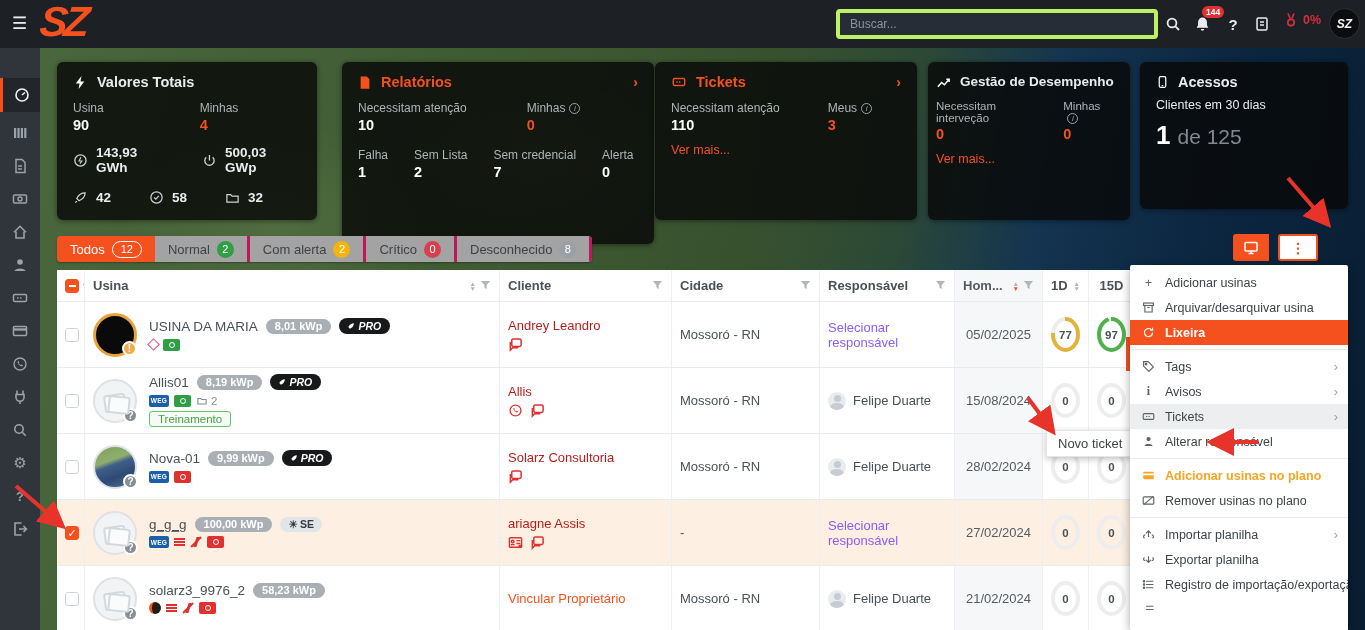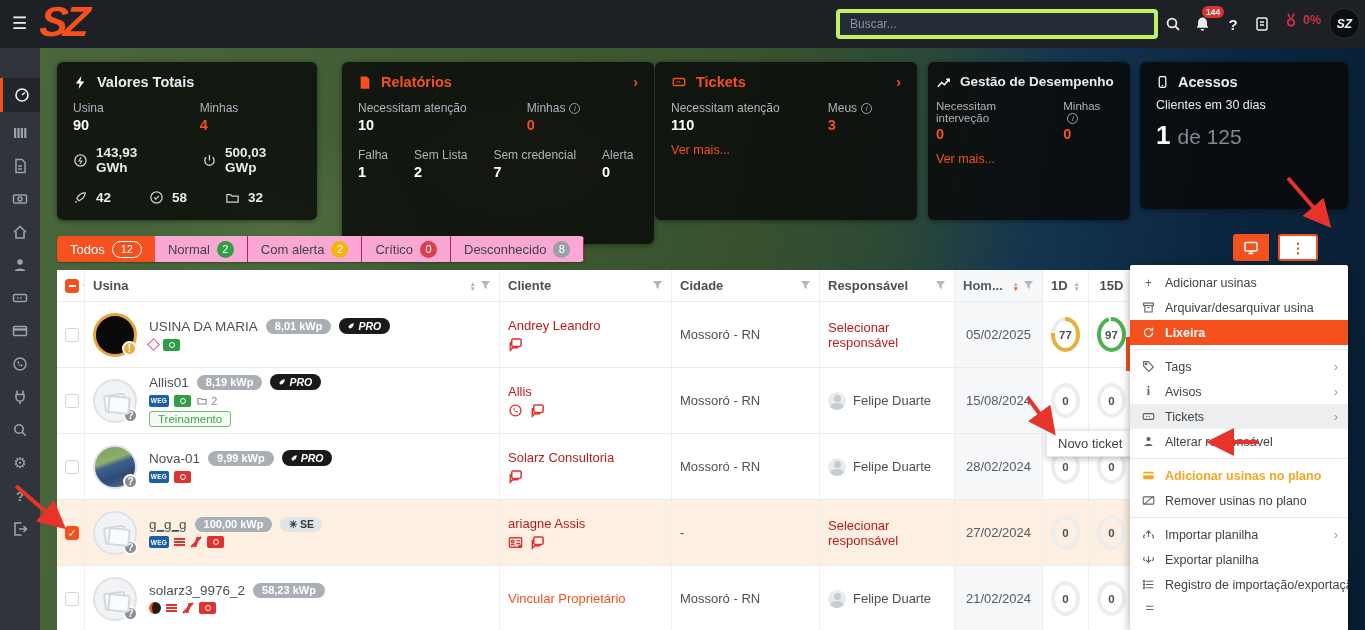--- a/index.html
+++ b/index.html
@@ -42,21 +42,21 @@
   .dlabel { color:#aeb4ba; font-size:12px; margin-top:11px; }
   .dvalue { color:#fff; font-size:14.5px; font-weight:bold; margin-top:2px; }
   .dvalue.orange { color:#f4511e; }
   .info-i { display:inline-block; width:11px; height:11px; border:1px solid #9aa2ab; border-radius:50%; color:#9aa2ab; font-size:8px; line-height:10px; text-align:center; font-style:italic; margin-left:4px; vertical-align:1px; }
   .vermais { color:#f4511e; font-size:12.5px; margin-top:10px; cursor:pointer; }
   .stat-row { display:flex; align-items:center; gap:8px; color:#e9ecef; font-size:13.5px; font-weight:bold; }
   .stat-row svg { width:15px; height:15px; color:#cfd4da; }
 
   
   .filters { position:absolute; left:57px; top:236px; height:26px; display:flex; border-radius:4px; overflow:hidden; box-shadow:0 1px 2px rgba(0,0,0,.3); z-index:10; }
-  .ftab { display:flex; align-items:center; gap:7px; padding:0 13px; background:#f9a8d4; color:#3d4348; font-size:13px; cursor:pointer; border-right:1px solid #be185d; }
+  .ftab { display:flex; align-items:center; gap:7px; padding:0 13px; background:#a3a3a3; color:#3d4348; font-size:13px; cursor:pointer; border-right:3px solid #be185d; }
   .ftab.active { background:#f4511e; color:#fff; border-right:none; }
   .fcount { min-width:17px; height:17px; border-radius:9px; color:#fff; font-size:11px; display:flex; align-items:center; justify-content:center; padding:0 4px; }
   .fcount.outline { border:1px solid #fff; background:transparent; padding:0 8px; }
   .fc-green{background:#2f9e44;} .fc-yellow{background:#f5b40a;} .fc-red{background:#d9404d;} .fc-gray{background:#9aa0a6;}
 
   
   .viewbtns { position:absolute; left:1233px; top:234px; display:flex; align-items:center; z-index:10; }
   .vbtn { width:36px; height:27px; display:flex; align-items:center; justify-content:center; cursor:pointer; }
   .vbtn.grid { background:#f4511e; border-radius:3px 0 0 3px; color:#fff; }
   .vbtn.map  { background:#fff; border-radius:0 3px 3px 0; color:#2b3035; }
@@ -114,21 +114,21 @@
   .ic-slash::after { content:""; position:absolute; left:-1px; top:5px; width:14px; height:1.8px; background:#e03131; transform:rotate(-45deg); }
   .ic-darkdot { width:12px; height:12px; border-radius:50%; background:#241c14; border-left:3px solid #f4511e; }
   .tag-green { align-self:flex-start; border:1px solid #69c06d; color:#4aa04e; background:#f4fbf4; font-size:11.5px; border-radius:3px; padding:1px 8px; }
 
   
   .cli-cell { flex-direction:column; align-items:flex-start !important; justify-content:center; gap:4px; }
   .cli-name { color:#b91c1c; }
   .cli-icons { display:flex; gap:7px; align-items:center; color:#e03131; }
   .cli-icons svg { width:15px; height:15px; }
   .link-orange { color:#f4511e; cursor:pointer; }
-  .link-salmon { color:#b91c1c; cursor:pointer; }
+  .link-salmon { color:#8b5cf6; cursor:pointer; }
   .resp-cell { gap:7px; }
   .resp-av { width:18px; height:18px; border-radius:50%; background:#e9ecef; position:relative; overflow:hidden; flex:none; }
   .resp-av::before { content:""; position:absolute; left:5.5px; top:3px; width:7px; height:7px; border-radius:50%; background:#c6ccd2; }
   .resp-av::after { content:""; position:absolute; left:2px; top:11px; width:14px; height:9px; border-radius:50%; background:#c6ccd2; }
 
   .ring { position:relative; width:35px; height:35px; border-radius:50%; background:conic-gradient(var(--c,#ededed) calc(var(--p,0)*1%), #ededed 0); display:flex; align-items:center; justify-content:center; }
   .ring::before { content:""; position:absolute; inset:4px; border-radius:50%; background:var(--bg,#fff); }
   .ring span { position:relative; font-size:11.5px; color:#495057; font-weight:bold; }
 
   .row-accent { position:absolute; left:1126px; top:337px; width:12px; height:34px; background:#f4511e; z-index:6; }

